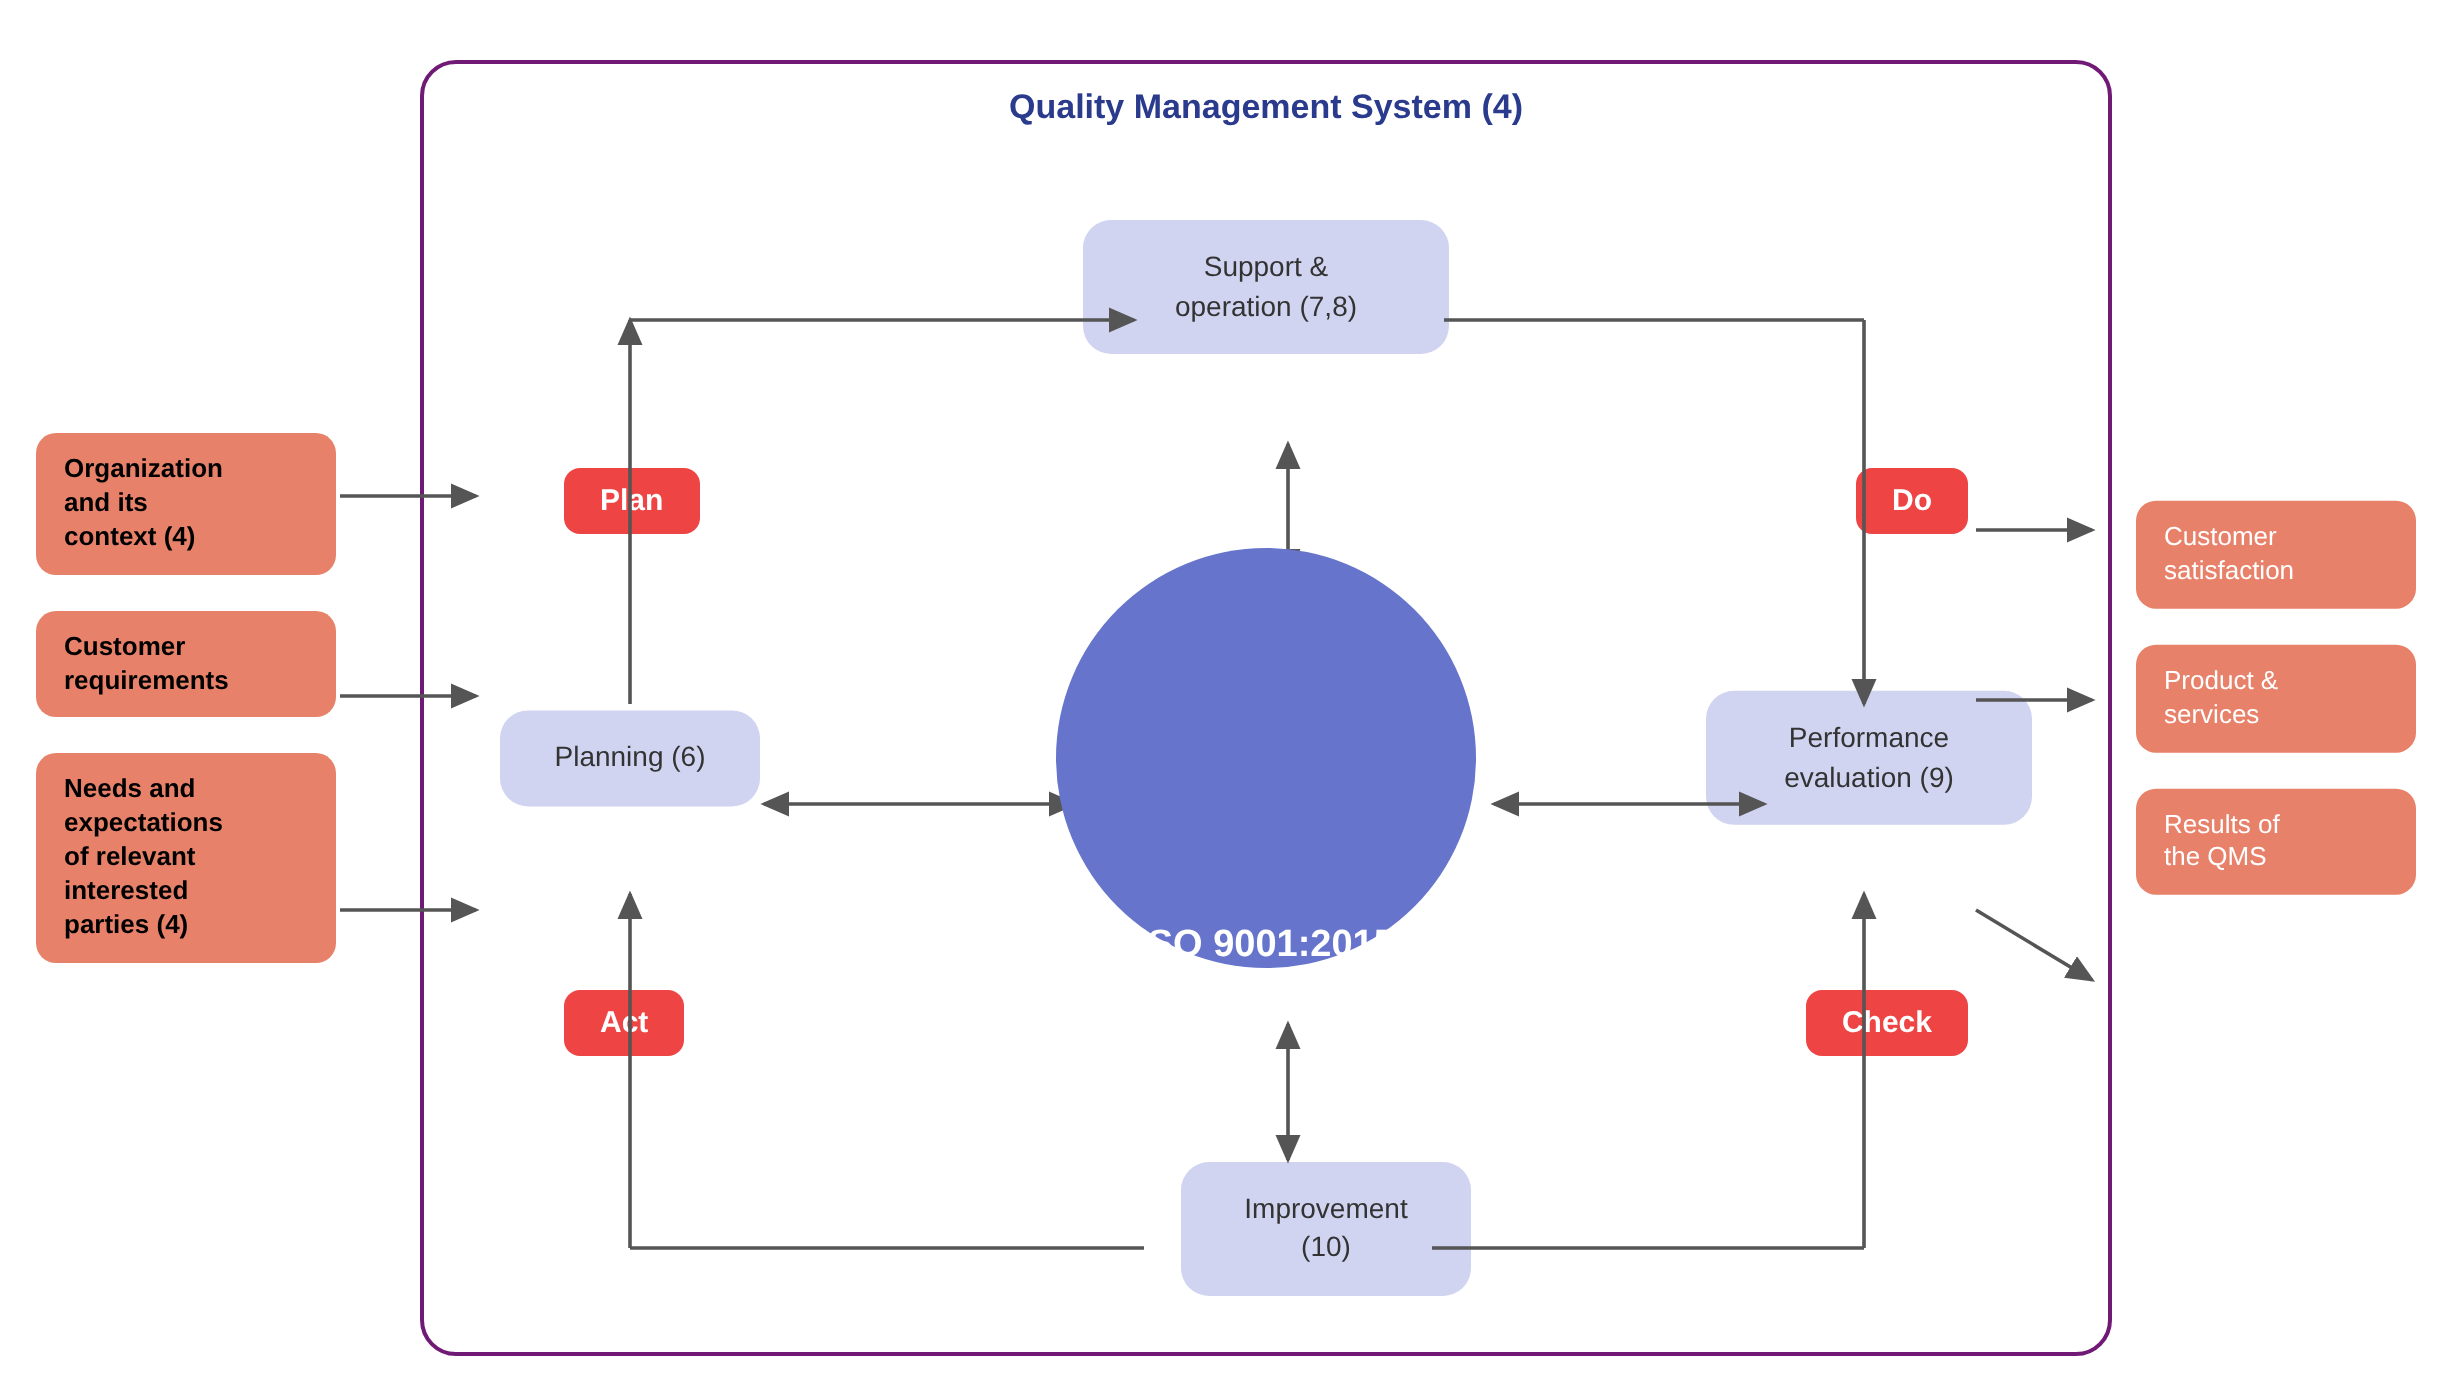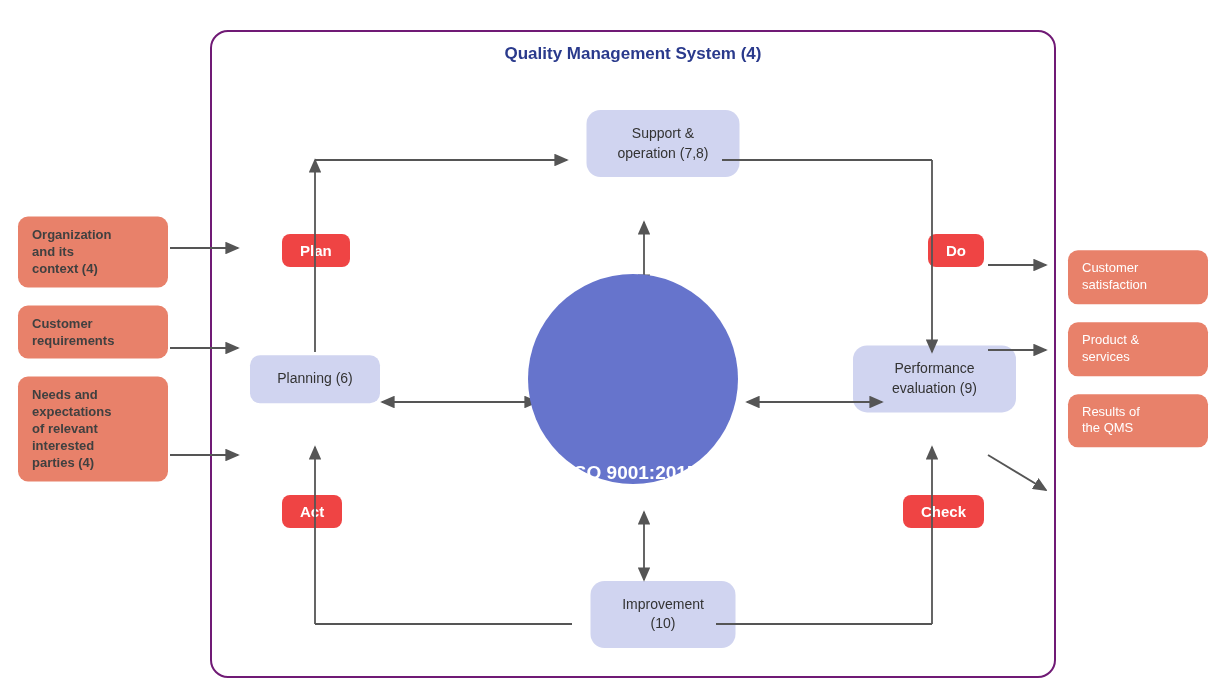--- a/index.html
+++ b/index.html
@@ -42,21 +42,21 @@
       transform: translateY(-50%);
       display: flex;
       flex-direction: column;
       gap: 18px;
     }
 
     .input-box {
       background: #e8816a;
       border-radius: 10px;
       padding: 10px 14px;
-      color: #404040;
+      color: #000000;
       font-weight: bold;
       font-size: 13px;
       width: 150px;
       line-height: 1.3;
     }
 
     
     .right-outputs {
       position: absolute;
       right: 18px;
@@ -118,21 +118,20 @@
       left: 50%;
       transform: translateX(-50%);
     }
 
     
     #box-planning {
       width: 130px;
       top: 50%;
       left: 60px;
       transform: translateY(-50%);
-      border-radius: 10px;
     }
 
     
     #box-performance {
       width: 145px;
       top: 50%;
       right: 60px;
       transform: translateY(-50%);
     }
 
@@ -189,21 +188,21 @@
   <div class="output-box">
     <span>Results of<br>the QMS</span>
   </div>
 </div>
 
 <div class="diagram-container">
   <div class="qms-title">Quality Management System (4)</div>
 
   <div style="position:absolute; top:50px; left:0; right:0; bottom:0;">
 
-    <div class="box-light" id="box-support" style="width:153px; top:28px; left:50%; transform:translateX(-50%); text-align:center;margin-left:30px;">
+    <div class="box-light" id="box-support" style="width:183px; top:28px; left:50%; transform:translateX(-50%); text-align:center;">
       <span>Support &amp;<br>operation (7,8)</span>
     </div>
 
     <div class="box-light" id="box-planning" style="width:130px; top:50%; left:38px; transform:translateY(-50%); text-align:center;">
       <span>Planning (6)</span>
     </div>
 
     <div class="box-light" id="box-performance" style="width:163px; top:50%; right:38px; transform:translateY(-50%); text-align:center;">
       <span>Performance<br>evaluation (9)</span>
     </div>

